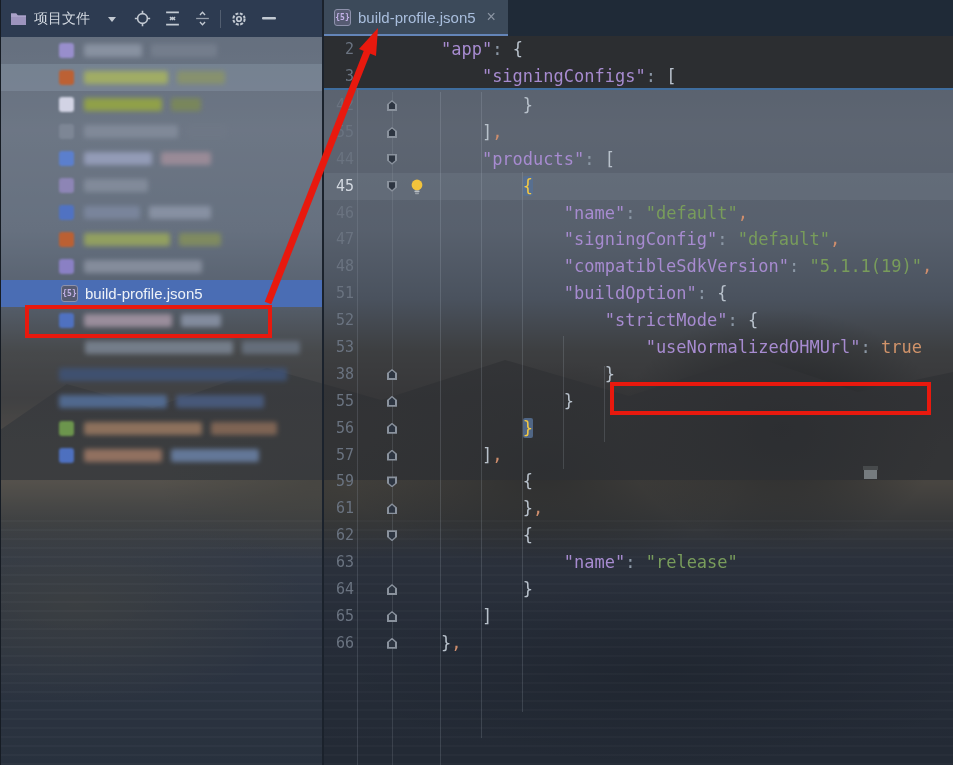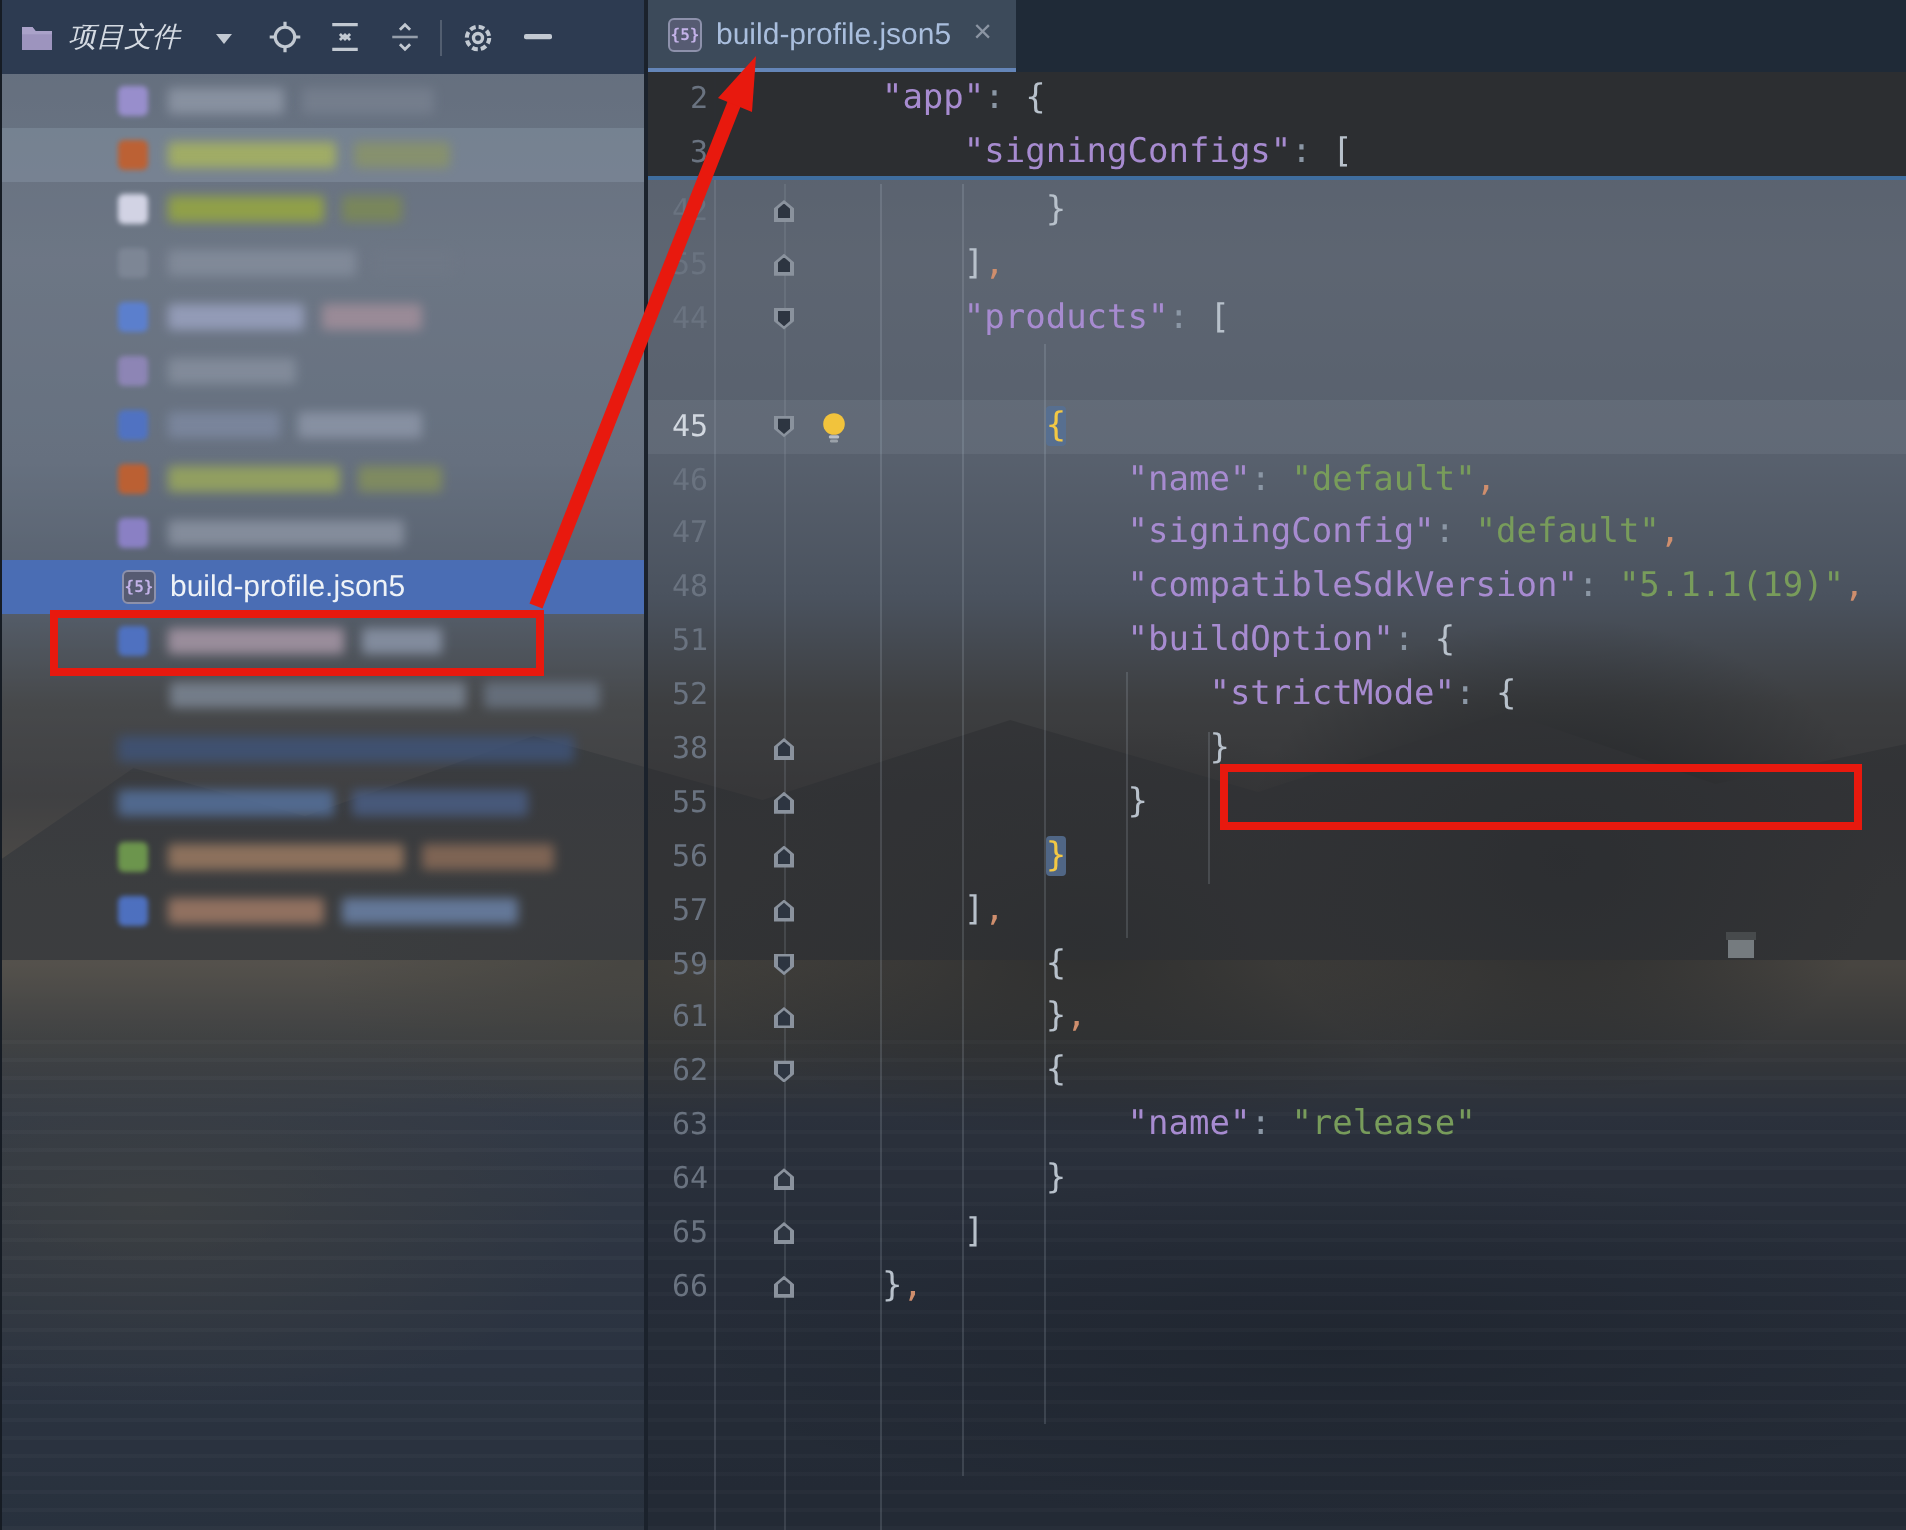--- a/index.html
+++ b/index.html
@@ -22,21 +22,21 @@
     clip-path:polygon(0 75%,7% 52%,16% 64%,28% 44%,40% 60%,53% 40%,66% 58%,79% 38%,90% 56%,100% 46%,100% 100%,0 100%);
   }
   .water-streaks { position:absolute; left:0; top:520px; width:100%; height:245px; pointer-events:none;
     background:repeating-linear-gradient(180deg, rgba(255,255,255,.04) 0 2px, rgba(0,0,0,0) 2px 9px); }
   .house { position:absolute; left:864px; top:470px; width:13px; height:9px; background:#c9ccc6; }
   .house::before { content:""; position:absolute; left:-1px; top:-4px; width:15px; height:4px; background:#6d6a61; }
 
   
   .left-panel { position:absolute; left:0; top:0; width:322px; height:765px;
     background:rgba(48,60,78,.42); border-left:1px solid #161c24; }
-  .panel-toolbar { height:37px; background:#2d3b51; display:flex; align-items:center; padding:0 9px;font-style:italic; }
+  .panel-toolbar { height:37px; background:#2d3b51; display:flex; align-items:center; padding:0 9px; }
   .pt-label { color:#d4dae2; font-size:14px; margin:0 10px 0 7px; }
   .tb-btn { display:flex; align-items:center; justify-content:center; width:24px; height:24px; border-radius:4px; }
   .tb-div { width:1px; height:18px; background:rgba(255,255,255,.18); margin:0 6px; }
   .root-row { height:27px; background:rgba(57,67,84,.9); display:flex; align-items:center;
     padding-left:7px; color:#dde3ea; font-weight:bold; font-size:15px; }
   .root-blur { display:inline-block; width:74px; height:14px; margin-left:4px; border-radius:2px;
     background:#8b94a2; filter:blur(3px); opacity:.8; }
 
   .tree { position:relative; }
   .trow { height:27px; display:flex; align-items:center; }
@@ -63,21 +63,21 @@
   .editor-body { position:absolute; top:36px; left:0; right:0; bottom:0; background:rgba(33,42,56,.5); }
   .gutter-sep { position:absolute; left:33px; top:0; bottom:0; width:1px; background:rgba(150,160,172,.22); }
   .rail { position:absolute; left:68px; top:56px; bottom:0; width:1px; background:rgba(150,160,172,.20); }
   .iguide { position:absolute; width:1px; background:rgba(200,210,222,.16); }
 
   .sticky { position:absolute; top:0; left:0; right:0; height:54px; background:rgba(42,44,48,.97);
     border-bottom:2px solid #3f6d9e; }
   .codepane { position:absolute; top:56px; left:0; right:0; bottom:0; }
 
   .crow { position:relative; height:26.9px; }
-  .crow.cur { background:rgba(200,214,235,.08);margin-top:27px; }
+  .crow.cur { background:rgba(200,214,235,.08); }
   .ln { position:absolute; left:0; width:30px; text-align:right; font:15px/26.9px "DejaVu Sans Mono",monospace; color:#6a7380; }
   .cur .ln { color:#d2d8e0; }
   .ct { position:absolute; left:76px; top:0; white-space:pre; font:17px/26.9px "DejaVu Sans Mono",monospace; }
   .tk-k { color:#a78bd0; } .tk-s { color:#789c5b; } .tk-p { color:#b8c1cb; }
   .tk-o { color:#cf8e6d; } .tk-b { color:#d0936a; } .tk-d { color:#8b97a5; }
   .tk-h { color:#f3c844; background:rgba(86,112,148,.85); border-radius:2px; }
 
   .mk { position:absolute; left:63px; top:8px; width:10px; height:11px; background:#8a929d; }
   .mk::after { content:""; position:absolute; inset:1.7px; background:#2d3541; }
   .mk.d, .mk.d::after { clip-path:polygon(0 0,100% 0,100% 62%,50% 100%,0 62%); }
@@ -324,20 +324,24 @@
           </div>
           <div class="crow">
             <span class="ln">51</span>
             <span class="ct"><span class="tk-w">                </span><span class="tk-k">"buildOption"</span><span class="tk-d">:</span><span class="tk-w"> </span><span class="tk-p">{</span></span>
           </div>
           <div class="crow">
             <span class="ln">52</span>
             <span class="ct"><span class="tk-w">                    </span><span class="tk-k">"strictMode"</span><span class="tk-d">:</span><span class="tk-w"> </span><span class="tk-p">{</span></span>
           </div>
           <div class="crow">
+            <span class="ln">53</span>
+            <span class="ct"><span class="tk-w">                        </span><span class="tk-k">"useNormalizedOHMUrl"</span><span class="tk-d">:</span><span class="tk-w"> </span><span class="tk-b">true</span></span>
+          </div>
+          <div class="crow">
             <span class="ln">38</span>
             <span class="mk u"></span>
             <span class="ct"><span class="tk-w">                    </span><span class="tk-p">}</span></span>
           </div>
           <div class="crow">
             <span class="ln">55</span>
             <span class="mk u"></span>
             <span class="ct"><span class="tk-w">                </span><span class="tk-p">}</span></span>
           </div>
           <div class="crow">

